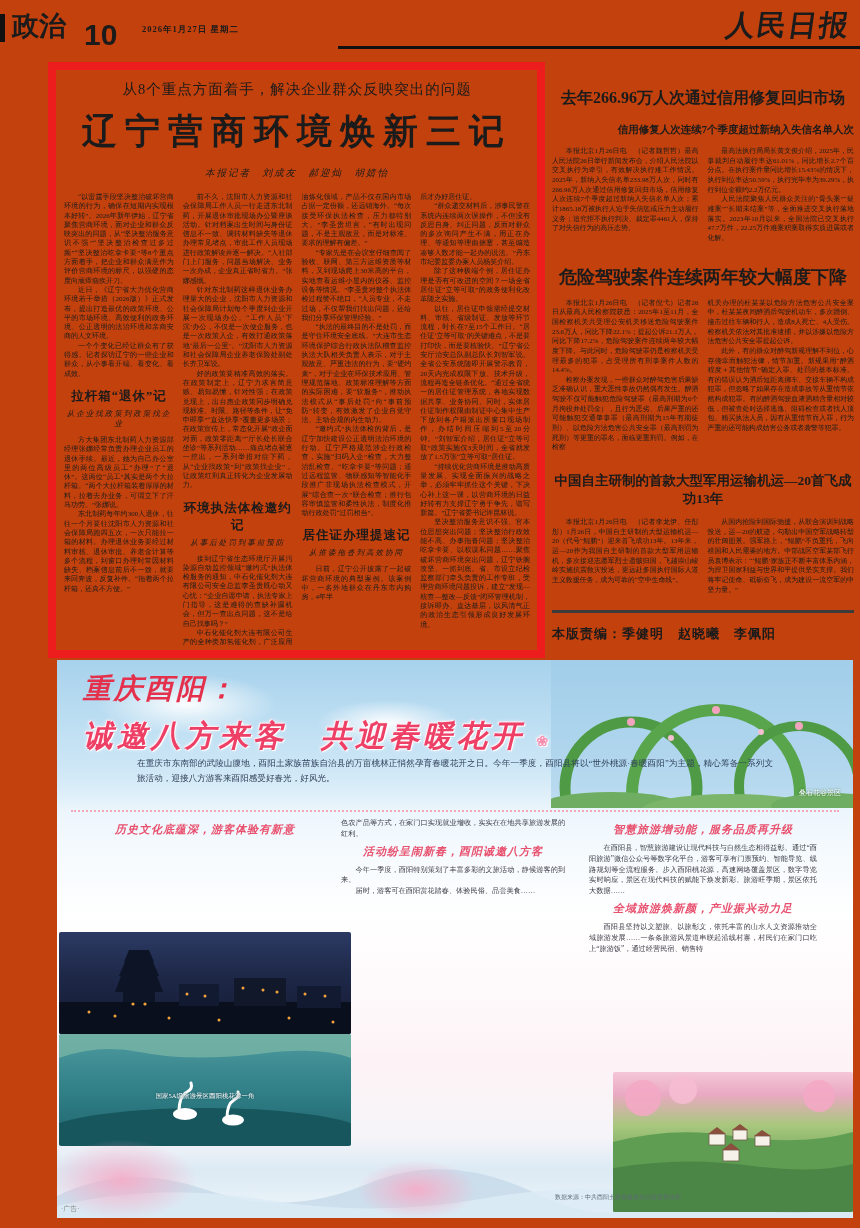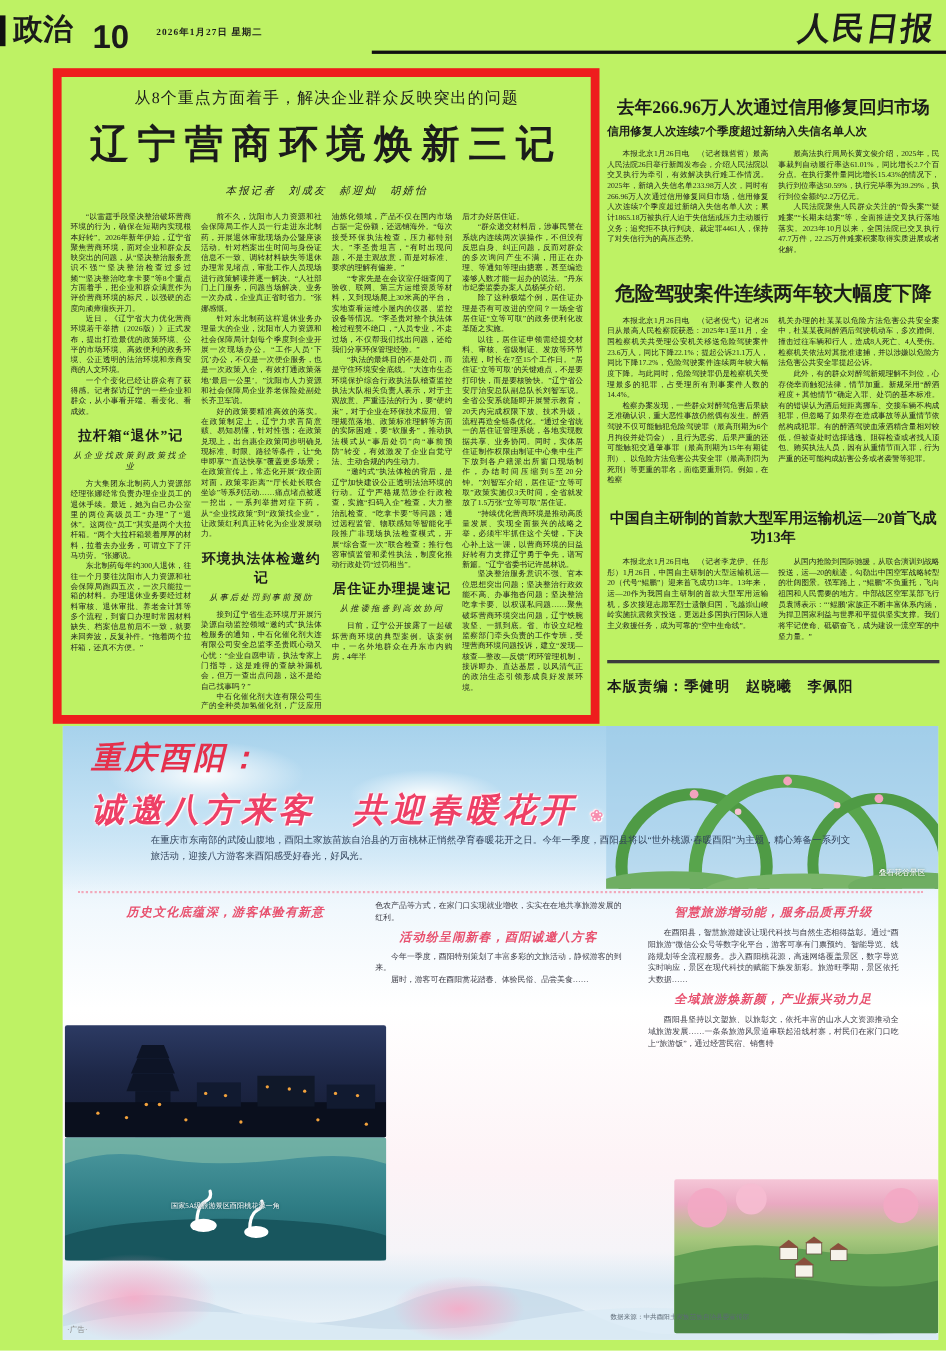--- a/index.html
+++ b/index.html
@@ -1,16 +1,16 @@
 <!DOCTYPE html>
 <html><head>
 <meta charset="utf-8">
 <style>
   html,body{margin:0;padding:0;background:#fff;}
-  .page{position:relative;width:860px;height:1228px;background:#bef264;overflow:hidden;
+  .page{position:relative;width:860px;height:1228px;background:#c2410c;overflow:hidden;
         font-family:"Liberation Serif","DejaVu Serif",serif;color:#1b1b1b;}
   
   .hdr{position:absolute;left:0;top:6px;width:100%;height:40px;}
   .sec-bar{position:absolute;left:0;top:8px;width:5px;height:28px;background:#111;}
   .sec-title{position:absolute;left:12px;top:2px;font-size:27px;font-weight:bold;font-family:"Liberation Sans","DejaVu Sans",sans-serif;}
   .page-num{position:absolute;left:84px;top:12px;font-size:30px;font-weight:bold;font-family:"Liberation Sans","DejaVu Sans",sans-serif;}
   .hdr-date{position:absolute;left:142px;top:18px;font-size:8.5px;font-weight:bold;letter-spacing:1px;}
   .masthead{position:absolute;right:10px;top:0px;font-size:29px;font-weight:bold;transform:skewX(-8deg);letter-spacing:2px;}
   .hdr-rule{position:absolute;left:338px;right:0;top:40px;height:3px;background:#111;}
   
@@ -23,21 +23,21 @@
   .cols{display:flex;gap:9px;margin-top:13px;height:452px;overflow:hidden;text-align:justify;}
   .acol{flex:1 1 0;min-width:0;}
   .bp{font-size:7px;line-height:1.33;margin:0;text-indent:2em;color:#1c1c1c;}
   .bp.ni{text-indent:0;}
   .subhead{text-align:center;margin:9px 0 7px;}
   .sh-title{font-size:12.5px;font-weight:bold;letter-spacing:1px;}
   .sh-sub{font-size:7.5px;font-style:italic;margin-top:4px;letter-spacing:2px;}
   
   .right-col{position:absolute;left:552px;top:60px;width:302px;padding-top:28px;box-sizing:border-box;}
   .ra-h1{text-align:center;font-weight:bold;font-size:16px;margin:0;}
-  .ra-sub{text-align:left;font-weight:bold;font-size:10.5px;margin-top:4px;}
+  .ra-sub{text-align:right;font-weight:bold;font-size:10.5px;margin-top:14px;}
   .two-col{display:flex;gap:9px;margin-top:9px;text-align:justify;}
   .tc{flex:1 1 0;min-width:0;}
   .tc .bp{font-size:6.9px;line-height:1.4;}
   .ra2{margin-top:22px;}
   .ra2-h1{text-align:center;font-weight:bold;font-size:18px;margin:0;}
   .ra3{margin-top:20px;}
   .ra3-h1{text-align:center;font-weight:bold;font-size:13.5px;margin:0;}
   .ed-rule{border-top:3px solid #3c3c3c;margin-top:16px;}
   .editors{text-align:left;font-size:13px;font-weight:bold;margin-top:12px;letter-spacing:1px;}
   

